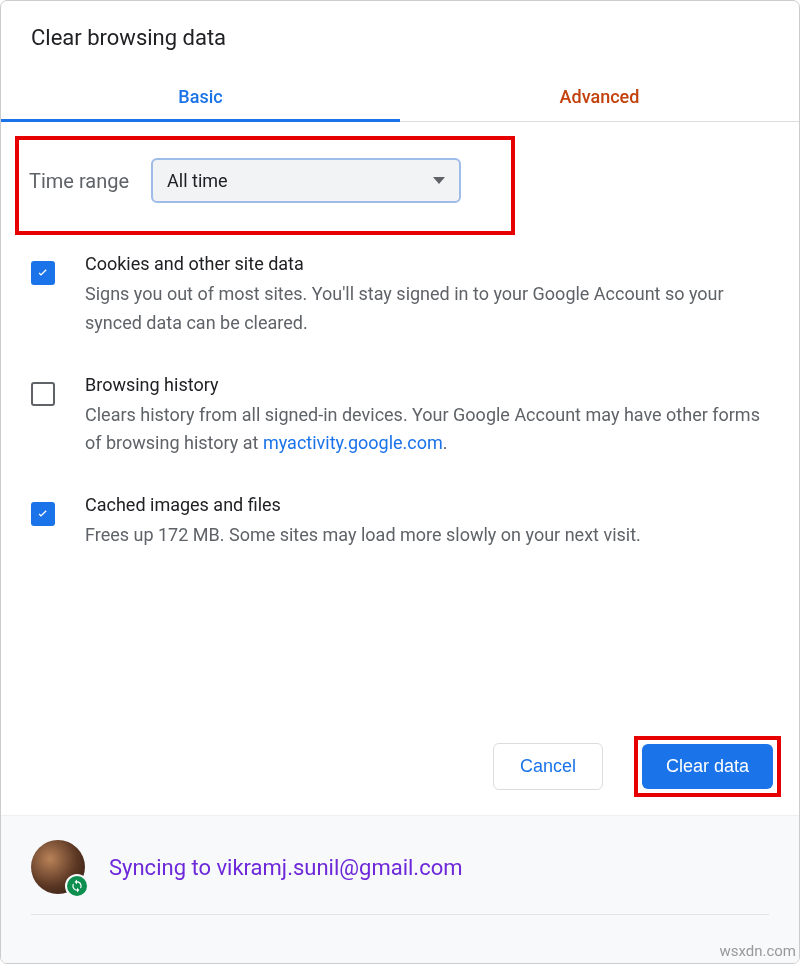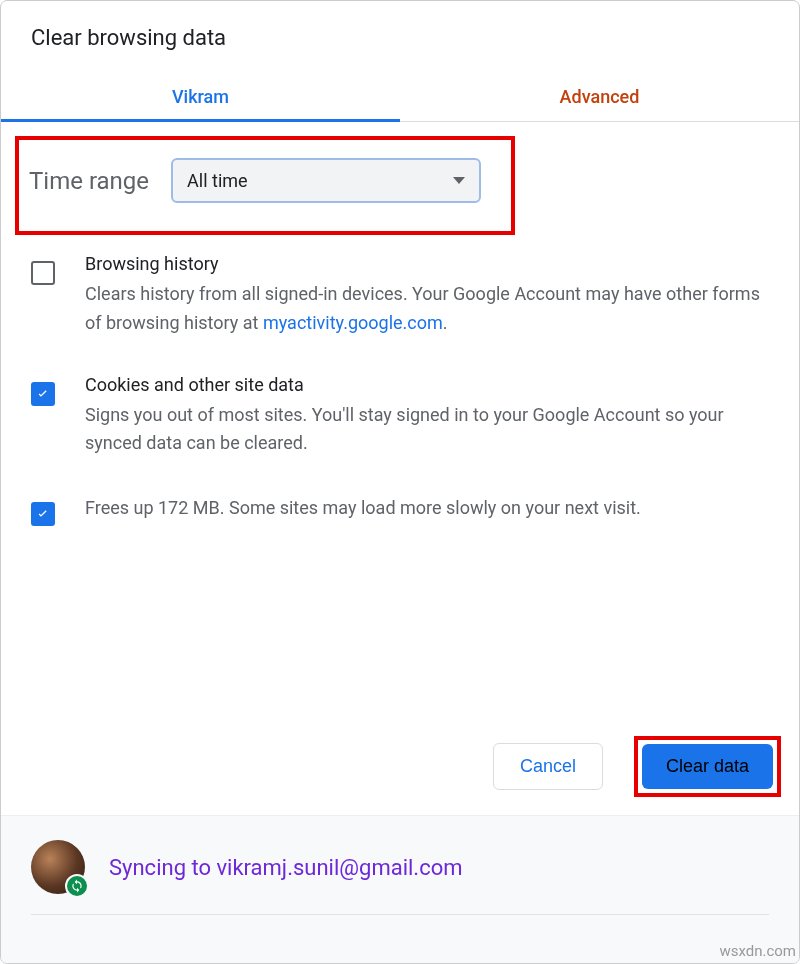--- a/index.html
+++ b/index.html
@@ -58,21 +58,21 @@
     .time-range-wrap {
       border: 4px solid #e60000;
       margin: 14px 14px 18px 14px;
       padding: 18px 12px 28px 12px;
       display: flex;
       align-items: center;
       width: 500px;
     }
     .time-range-label {
       color: #5f6368;
-      font-size: 24px;
+      font-size: 20px;
       margin-right: 22px;
       margin-left: -2px;
     }
     .time-range-select {
       border: 2px solid #9fbce8;
       border-radius: 6px;
       background: #f1f3f4;
       padding: 10px 14px;
       width: 310px;
       display: flex;
@@ -149,21 +149,21 @@
       border: 1px solid #dadce0;
       color: #1a73e8;
     }
     .btn-clear-wrap {
       border: 4px solid #e60000;
       padding: 4px;
     }
     .btn-clear {
       background: #1a73e8;
       border: none;
-      color: #000000;
+      color: #ffffff;
       padding: 12px 24px;
     }
     .footer {
       background: #f8f9fa;
       padding: 24px 30px 28px 30px;
       border-top: 1px solid #efefef;
     }
     .profile-row {
       display: flex;
       align-items: center;
@@ -222,67 +222,68 @@
       color: #999;
     }
   </style>
 </head>
 <body>
 
 <div class="dialog">
   <div class="dialog-title">Clear browsing data</div>
 
   <div class="tabs">
-    <div class="tab active">Vikram</div>
+    <div class="tab active">Basic</div>
     <div class="tab">Advanced</div>
   </div>
 
   <div class="body-area">
 
     <div class="time-range-wrap">
       <div class="time-range-label">Time range</div>
       <div class="time-range-select">
         <span>All time</span>
         <span class="dropdown-arrow"></span>
       </div>
     </div>
 
     <div class="options">
 
       <div class="option-row">
+        <div class="checkbox checked">
+          <svg width="16" height="16" viewBox="0 0 24 24">
+              <path fill="#fff" d="M9 16.2l-3.5-3.5 1.4-1.4L9 13.4l7.1-7.1 1.4 1.4z"></path>
+            </svg>
+        </div>
+        <div class="option-text">
+          <div class="option-title">Cookies and other site data</div>
+          <div class="option-desc">Signs you out of most sites. You'll stay signed in to your Google Account so your synced data can be cleared.</div>
+        </div>
+      </div>
+
+      <div class="option-row">
         <div class="checkbox">
           
         </div>
         <div class="option-text">
           <div class="option-title">Browsing history</div>
           <div class="option-desc">
             <span>Clears history from all signed-in devices. Your Google Account may have other forms of browsing history at </span><a href="#">myactivity.google.com</a><span>.</span>
           </div>
         </div>
       </div>
 
       <div class="option-row">
         <div class="checkbox checked">
           <svg width="16" height="16" viewBox="0 0 24 24">
               <path fill="#fff" d="M9 16.2l-3.5-3.5 1.4-1.4L9 13.4l7.1-7.1 1.4 1.4z"></path>
             </svg>
         </div>
         <div class="option-text">
-          <div class="option-title">Cookies and other site data</div>
-          <div class="option-desc">Signs you out of most sites. You'll stay signed in to your Google Account so your synced data can be cleared.</div>
-        </div>
-      </div>
-
-      <div class="option-row">
-        <div class="checkbox checked">
-          <svg width="16" height="16" viewBox="0 0 24 24">
-              <path fill="#fff" d="M9 16.2l-3.5-3.5 1.4-1.4L9 13.4l7.1-7.1 1.4 1.4z"></path>
-            </svg>
-        </div>
-        <div class="option-text">
+          <div class="option-title">Cached images and files</div>
           <div class="option-desc">Frees up 172 MB. Some sites may load more slowly on your next visit.</div>
         </div>
       </div>
 
     </div>
   </div>
 
   <div class="buttons">
     <button class="btn btn-cancel">Cancel</button>
     <div class="btn-clear-wrap">

